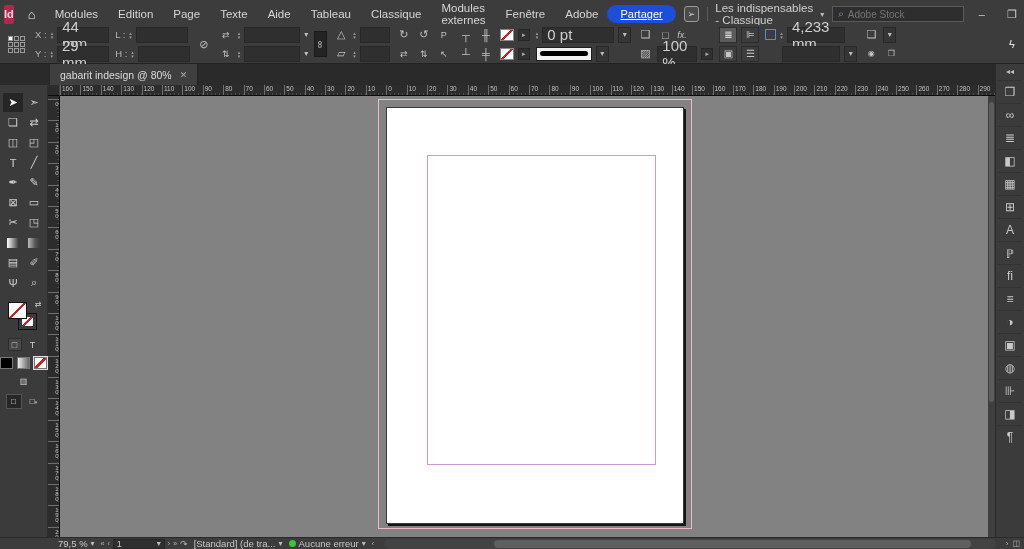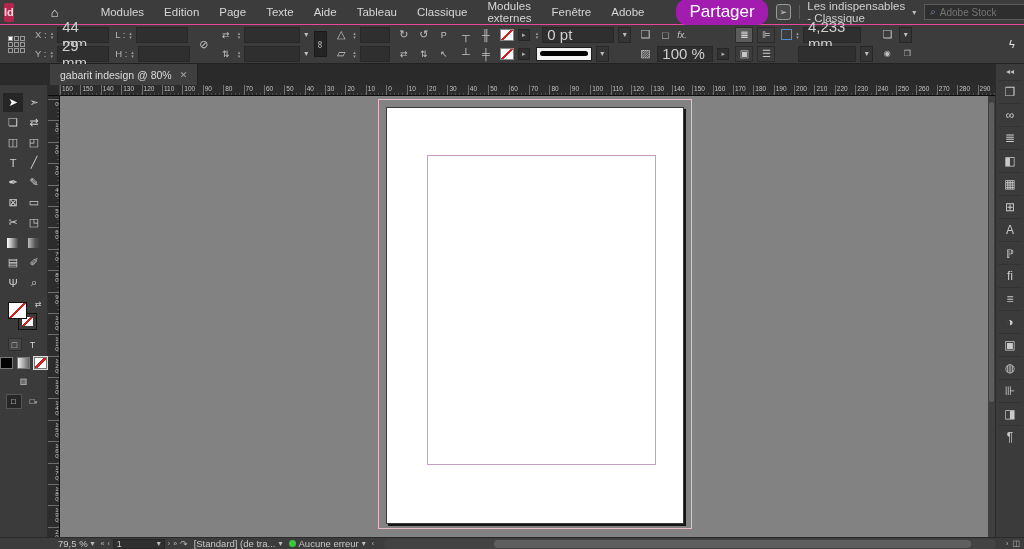--- a/index.html
+++ b/index.html
@@ -1,24 +1,24 @@
 <!DOCTYPE html>
 <html><head>
 <meta charset="utf-8">
 <style>
   *{margin:0;padding:0;box-sizing:border-box;font-family:"Liberation Sans",sans-serif;}
   html,body{width:1024px;height:549px;overflow:hidden;background:#3a3a3a;}
   
-  #appbar{position:absolute;left:0;top:0;width:1024px;height:29px;background:#3c3c3c;display:flex;align-items:center;border-bottom:5px solid #ec4899;gap:23px;}
+  #appbar{position:absolute;left:0;top:0;width:1024px;height:29px;background:#3c3c3c;display:flex;align-items:center;border-bottom:1px solid #ec4899;}
   #logo{width:19px;height:19px;margin-left:4px;background:#b3274e;color:#ffd3dc;font-weight:bold;font-size:11px;display:flex;align-items:center;justify-content:center;border-radius:2px;}
   .home{color:#e8e8e8;font-size:13px;margin:0 10px 0 14px;}
   .menu{display:flex;align-items:center;gap:2px;}
   .menu-item{color:#d6d6d6;font-size:11.5px;padding:3px 9px;cursor:default;}
   #right-top{margin-left:auto;display:flex;align-items:center;gap:8px;padding-right:6px;}
-  #share-btn{background:#a21caf;color:#fff;font-size:17px;padding:3px 13px;border-radius:11px;border:none;}
+  #share-btn{background:#1d4ed8;color:#fff;font-size:11px;padding:3px 13px;border-radius:11px;border:none;text-decoration:underline;}
   .share-screen{width:22px;height:16px;border:1px solid #9a9a9a;border-radius:3px;color:#cfcfcf;font-size:9px;display:flex;align-items:center;justify-content:center;background:#4a4a4a;}
   .vsep{width:1px;height:14px;background:#5a5a5a;}
   #workspace{color:#d0d0d0;font-size:11.5px;display:flex;align-items:center;gap:5px;}
   .chev{font-size:8px;color:#bdbdbd;}
   #stock{width:148px;height:16px;background:#2e2e2e;border:1px solid #5a5a5a;display:flex;align-items:center;gap:4px;padding:0 5px;}
   #stock .mag{color:#7f93b8;font-size:10px;}
   #stock input{background:transparent;border:none;outline:none;color:#8a8a8a;font-size:10px;width:110px;}
   .winbtn{color:#cdcdcd;font-size:11px;padding:0 7px;}
   
   #ctrlbar{position:absolute;left:0;top:25px;width:1024px;height:39px;background:#3c3c3c;border-bottom:1px solid #222;display:flex;align-items:center;padding:0 4px;gap:6px;}
@@ -247,21 +247,21 @@
       </div>
   </div>
   <div class="cluster">
     <div class="crow">
         <span class="cicon" data-name="corner-options-icon">❑</span>
         <span class="cicon" data-name="drop-shadow-icon">□</span>
         <span class="fxlbl" data-name="effects-menu-icon">fx.</span>
       </div>
     <div class="crow">
         <span class="cicon" data-name="opacity-icon">▨</span>
-        <span class="fld" style="width:56px" data-name="opacity-field">100 %</span>
+        <span class="fld" style="width:40px" data-name="opacity-field">100 %</span>
         <span class="mini-arrow" data-name="opacity-flyout-icon">▸</span>
       </div>
   </div>
   <div class="cluster">
     <div class="crow">
         <span class="wrapbtn active" data-name="wrap-none-button">≣</span>
         <span class="wrapbtn" data-name="wrap-bounding-box-button">⊫</span>
       </div>
     <div class="crow">
         <span class="wrapbtn" data-name="wrap-object-shape-button">▣</span>

